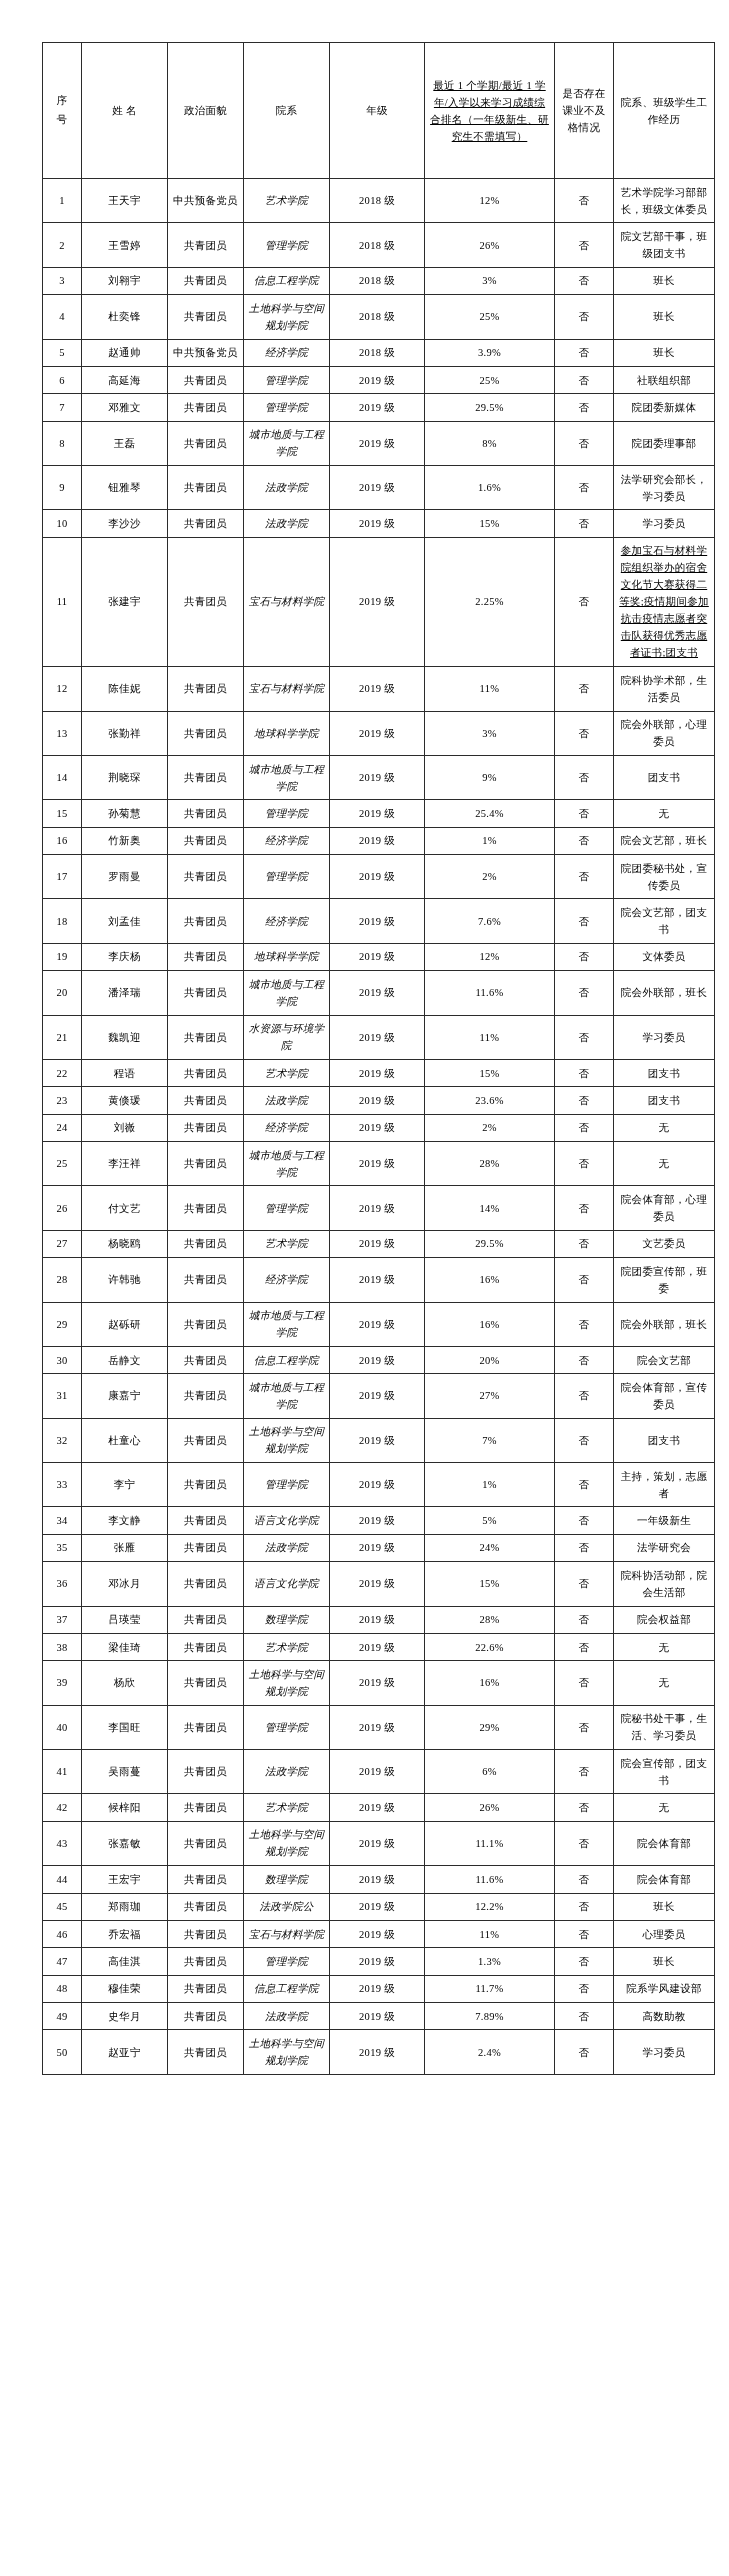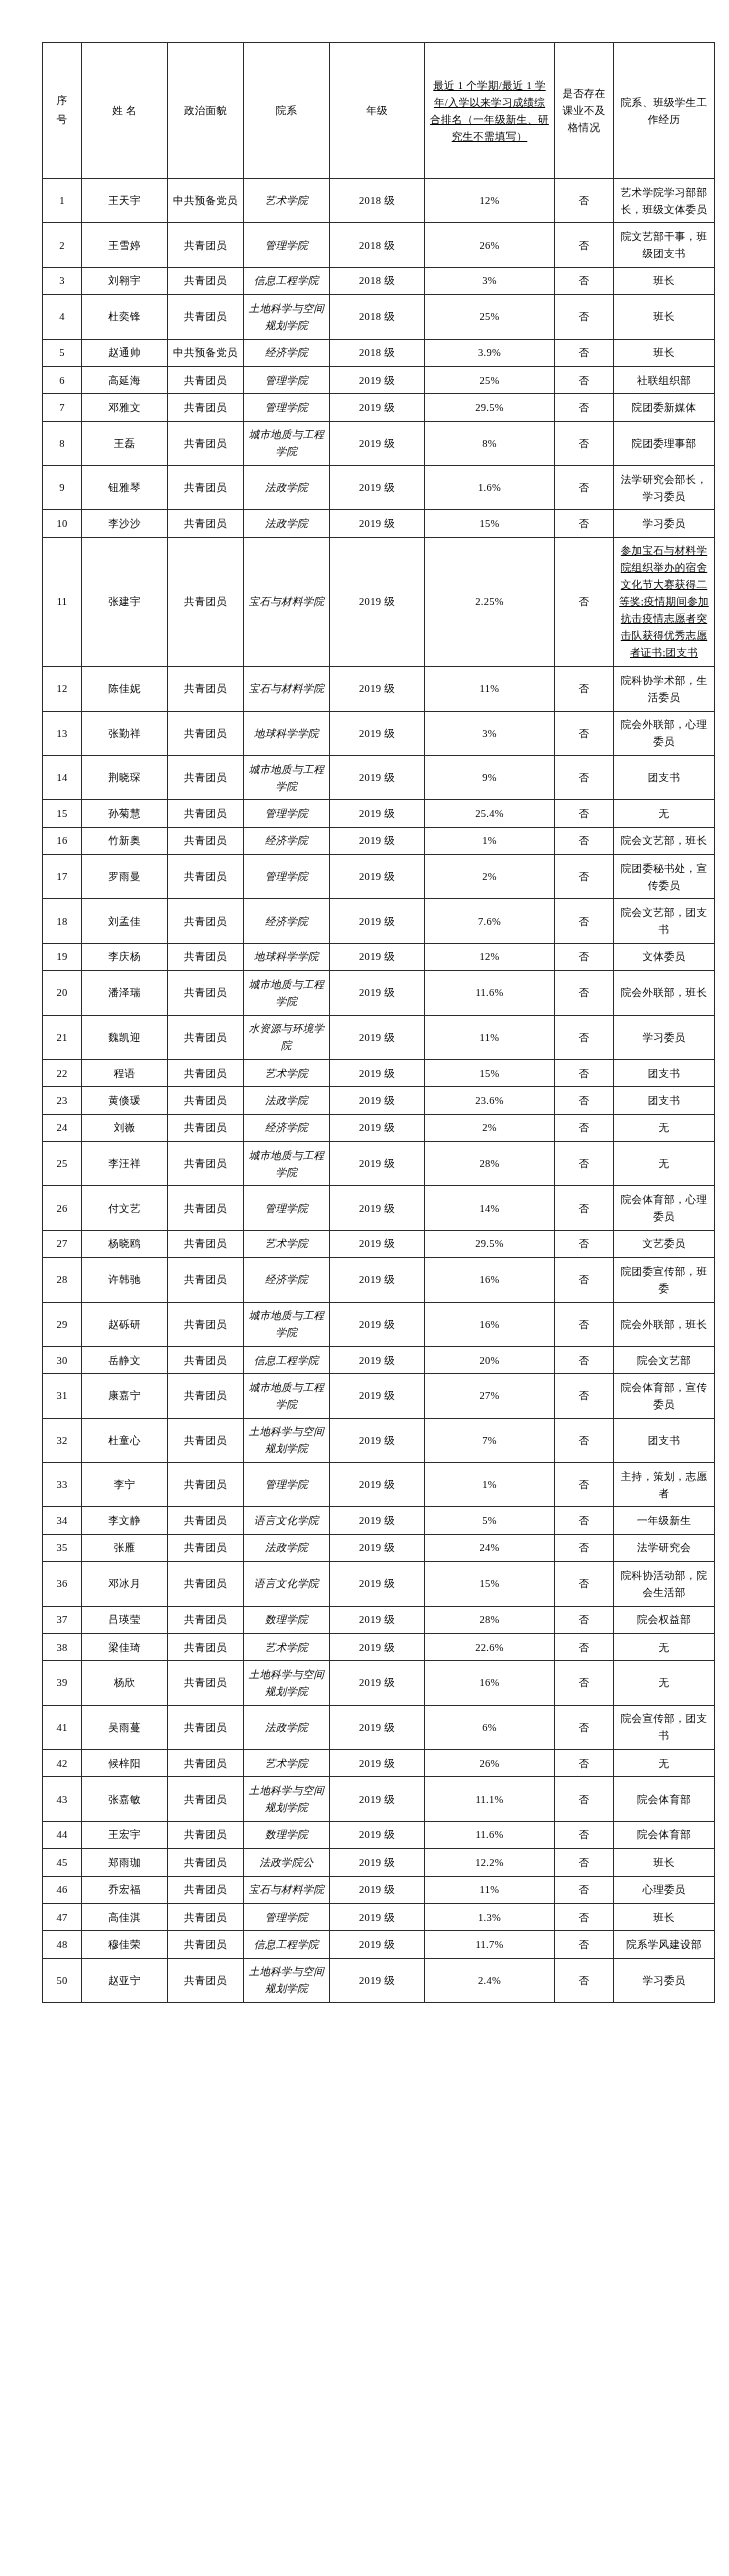--- a/index.html
+++ b/index.html
@@ -501,20 +501,30 @@
           <td class="seq">39</td>
           <td class="name">杨欣</td>
           <td class="pol">共青团员</td>
           <td class="dept">土地科学与空间规划学院</td>
           <td class="grade">2019 级</td>
           <td class="rank">16%</td>
           <td class="fail">否</td>
           <td class="work">无</td>
         </tr>
         <tr>
+          <td class="seq">40</td>
+          <td class="name">李国旺</td>
+          <td class="pol">共青团员</td>
+          <td class="dept">管理学院</td>
+          <td class="grade">2019 级</td>
+          <td class="rank">29%</td>
+          <td class="fail">否</td>
+          <td class="work">院秘书处干事，生活、学习委员</td>
+        </tr>
+        <tr>
           <td class="seq">41</td>
           <td class="name">吴雨蔓</td>
           <td class="pol">共青团员</td>
           <td class="dept">法政学院</td>
           <td class="grade">2019 级</td>
           <td class="rank">6%</td>
           <td class="fail">否</td>
           <td class="work">院会宣传部，团支书</td>
         </tr>
         <tr>
@@ -579,20 +589,30 @@
         </tr>
         <tr>
           <td class="seq">48</td>
           <td class="name">穆佳荣</td>
           <td class="pol">共青团员</td>
           <td class="dept">信息工程学院</td>
           <td class="grade">2019 级</td>
           <td class="rank">11.7%</td>
           <td class="fail">否</td>
           <td class="work">院系学风建设部</td>
+        </tr>
+        <tr>
+          <td class="seq">49</td>
+          <td class="name">史华月</td>
+          <td class="pol">共青团员</td>
+          <td class="dept">法政学院</td>
+          <td class="grade">2019 级</td>
+          <td class="rank">7.89%</td>
+          <td class="fail">否</td>
+          <td class="work">高数助教</td>
         </tr>
         <tr>
           <td class="seq">50</td>
           <td class="name">赵亚宁</td>
           <td class="pol">共青团员</td>
           <td class="dept">土地科学与空间规划学院</td>
           <td class="grade">2019 级</td>
           <td class="rank">2.4%</td>
           <td class="fail">否</td>
           <td class="work">学习委员</td>

